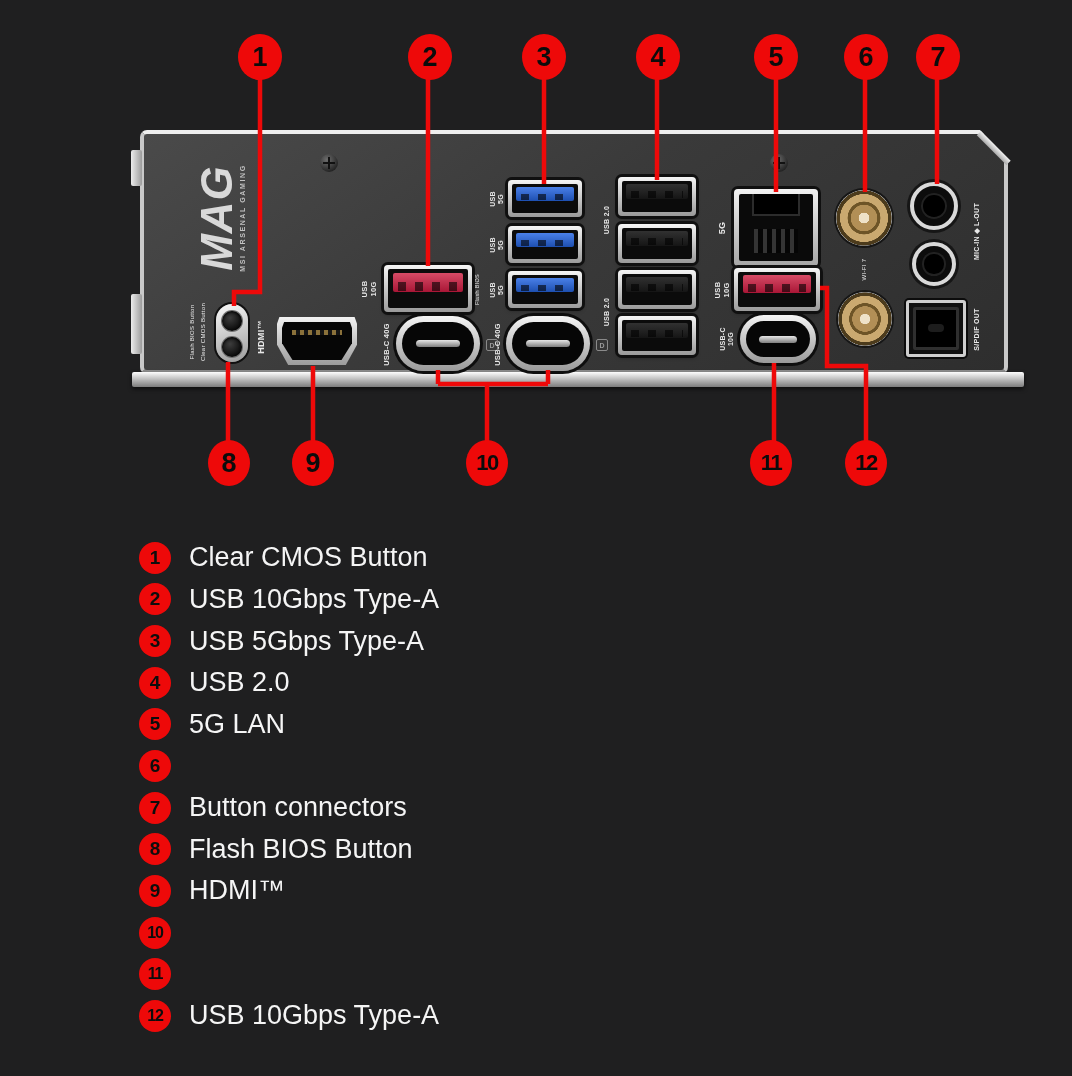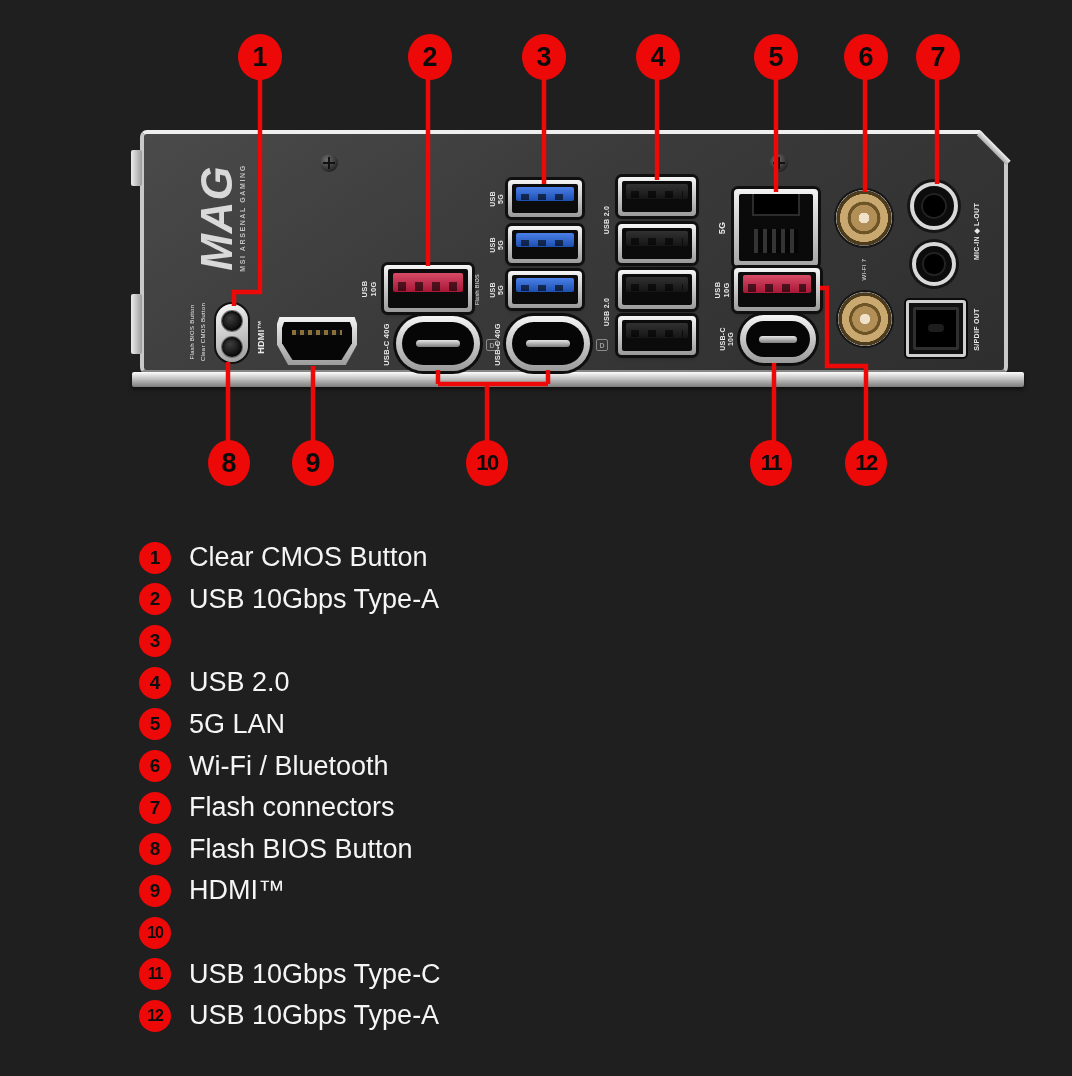--- a/index.html
+++ b/index.html
@@ -314,44 +314,44 @@
     <div class="legend-row">
       <div class="legend-num">
           <span>2</span>
         </div>
       <div class="legend-label">USB 10Gbps Type-A</div>
     </div>
     <div class="legend-row">
       <div class="legend-num">
           <span>3</span>
         </div>
+      <div class="legend-label">USB 5Gbps Type-A</div>
     </div>
     <div class="legend-row">
       <div class="legend-num">
           <span>4</span>
         </div>
       <div class="legend-label">USB 2.0</div>
     </div>
     <div class="legend-row">
       <div class="legend-num">
           <span>5</span>
         </div>
       <div class="legend-label">5G LAN</div>
     </div>
     <div class="legend-row">
       <div class="legend-num">
           <span>6</span>
         </div>
-      <div class="legend-label">Wi-Fi / Bluetooth</div>
     </div>
     <div class="legend-row">
       <div class="legend-num">
           <span>7</span>
         </div>
-      <div class="legend-label">Flash connectors</div>
+      <div class="legend-label">Button connectors</div>
     </div>
     <div class="legend-row">
       <div class="legend-num">
           <span>8</span>
         </div>
       <div class="legend-label">Flash BIOS Button</div>
     </div>
     <div class="legend-row">
       <div class="legend-num">
           <span>9</span>
@@ -360,21 +360,20 @@
     </div>
     <div class="legend-row">
       <div class="legend-num dd">
           <span>10</span>
         </div>
     </div>
     <div class="legend-row">
       <div class="legend-num dd">
           <span>11</span>
         </div>
-      <div class="legend-label">USB 10Gbps Type-C</div>
     </div>
     <div class="legend-row">
       <div class="legend-num dd">
           <span>12</span>
         </div>
       <div class="legend-label">USB 10Gbps Type-A</div>
     </div>
   </div>
 
 </div>

